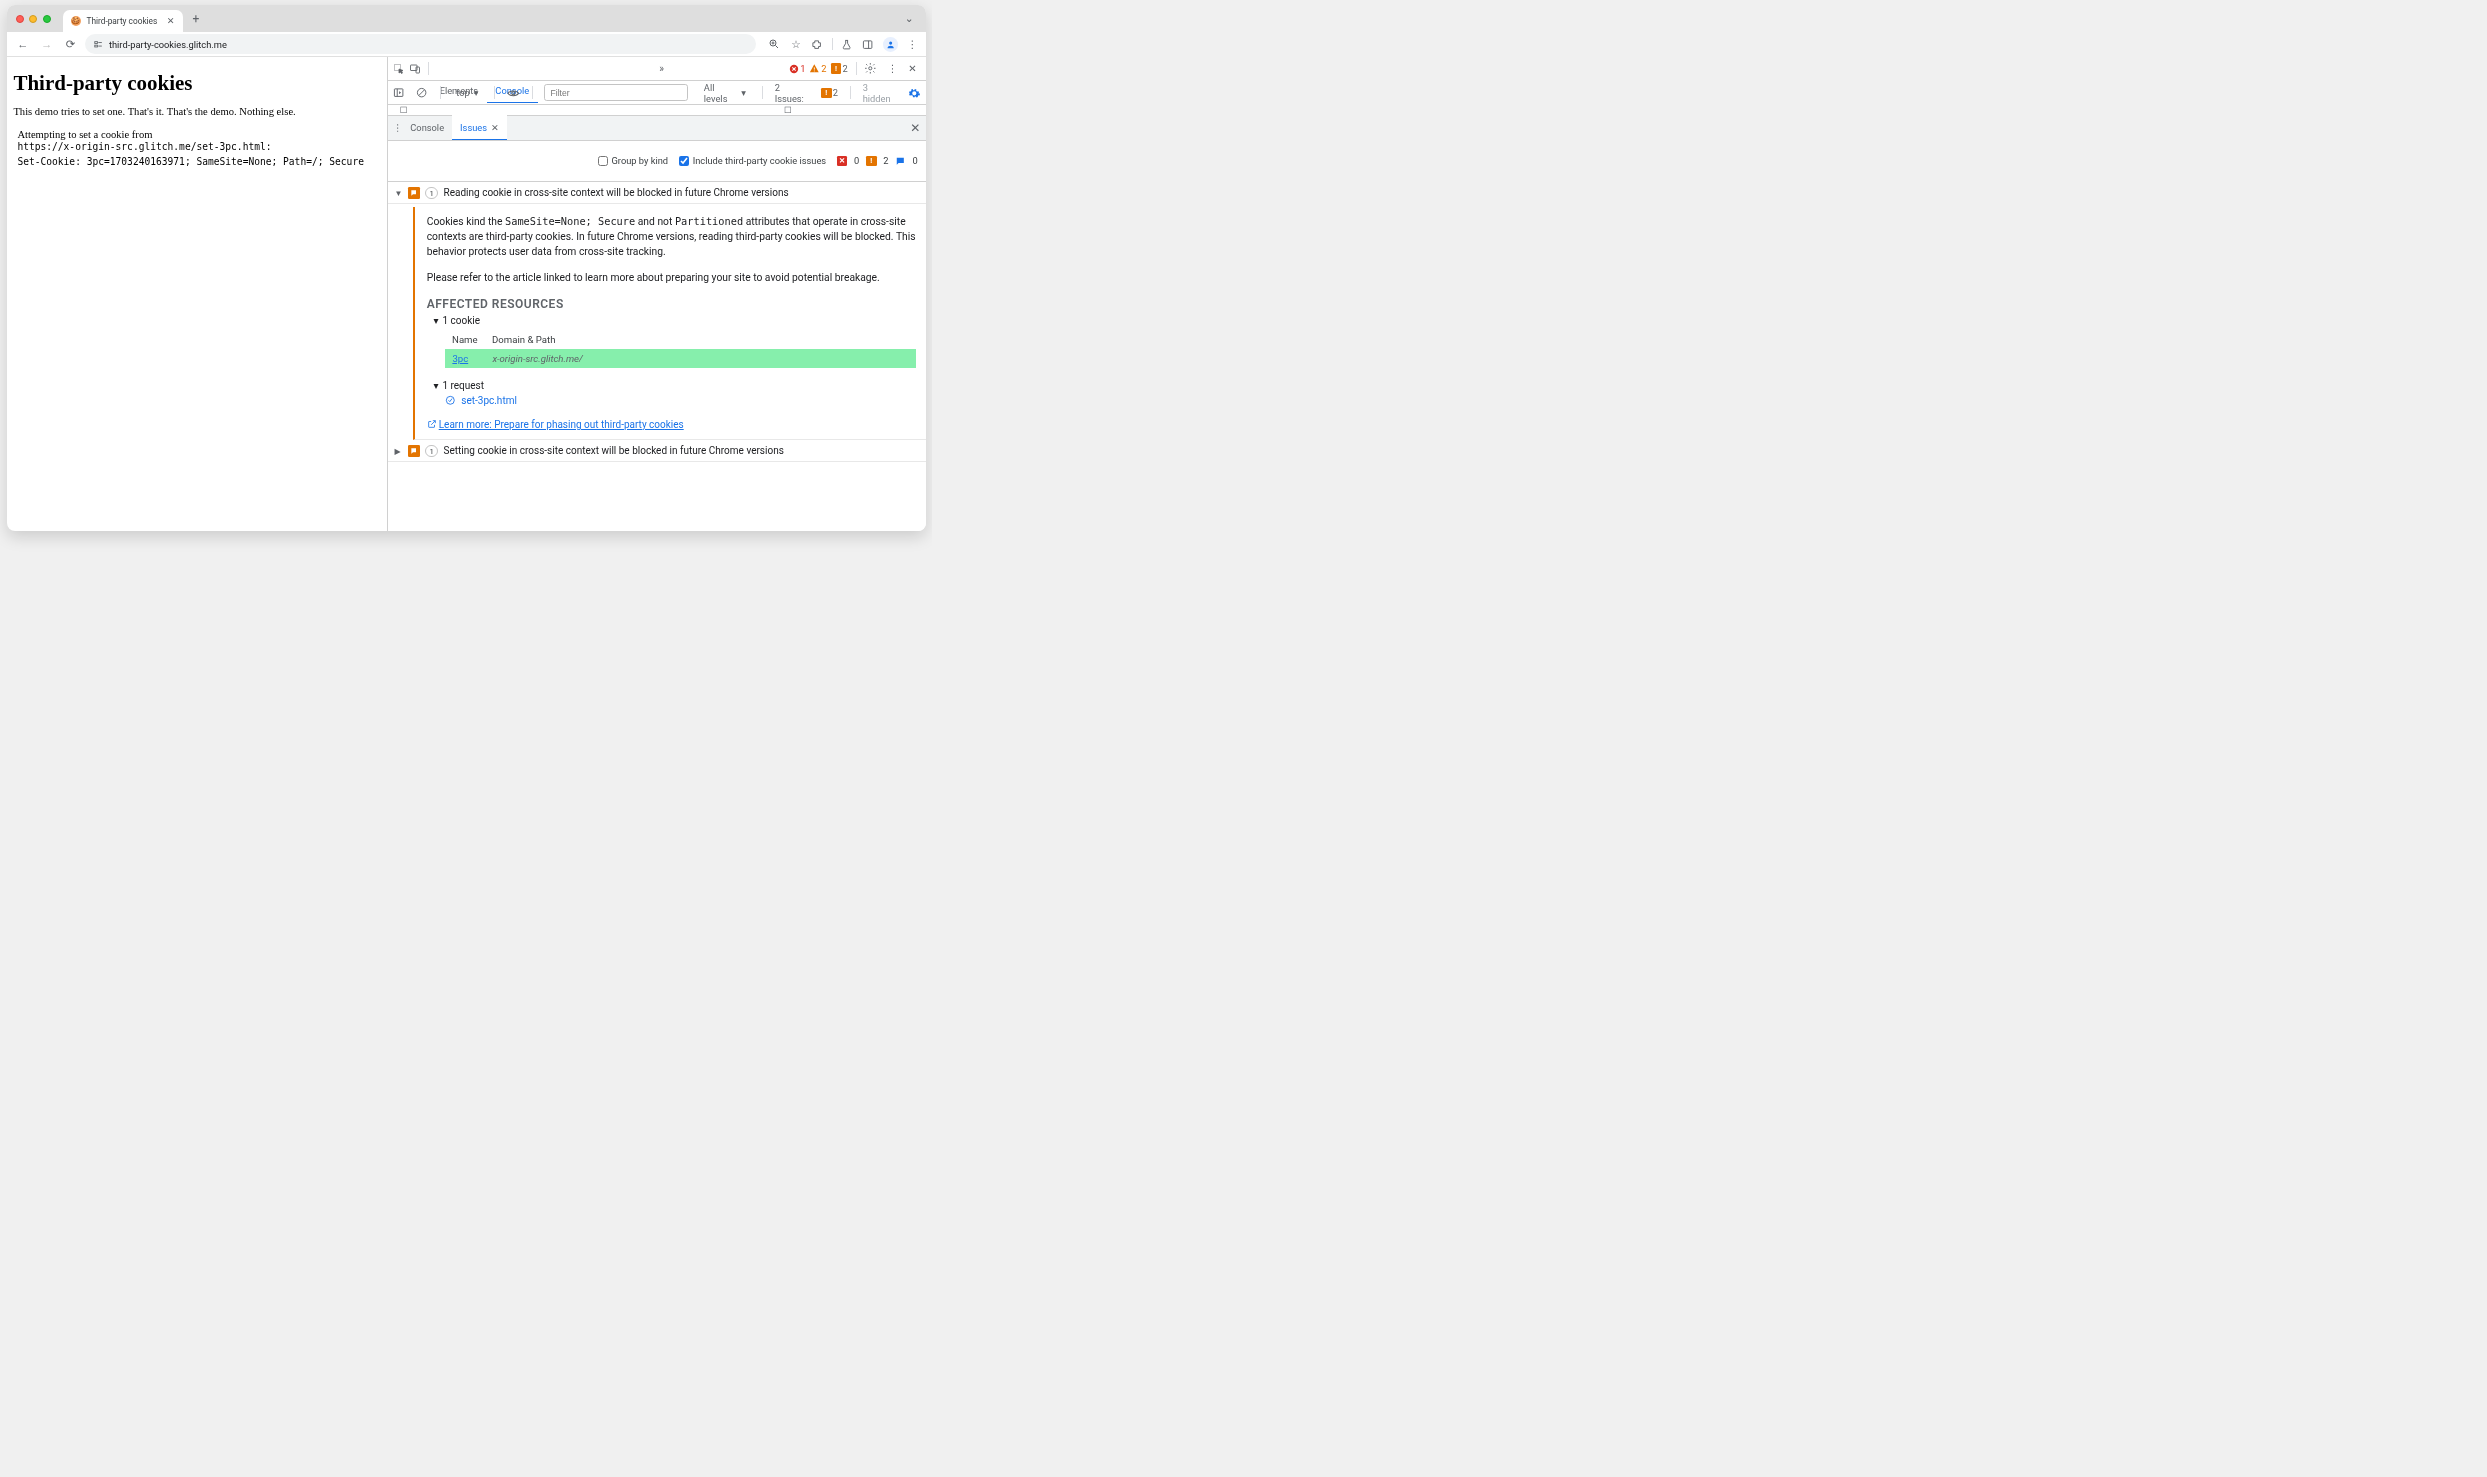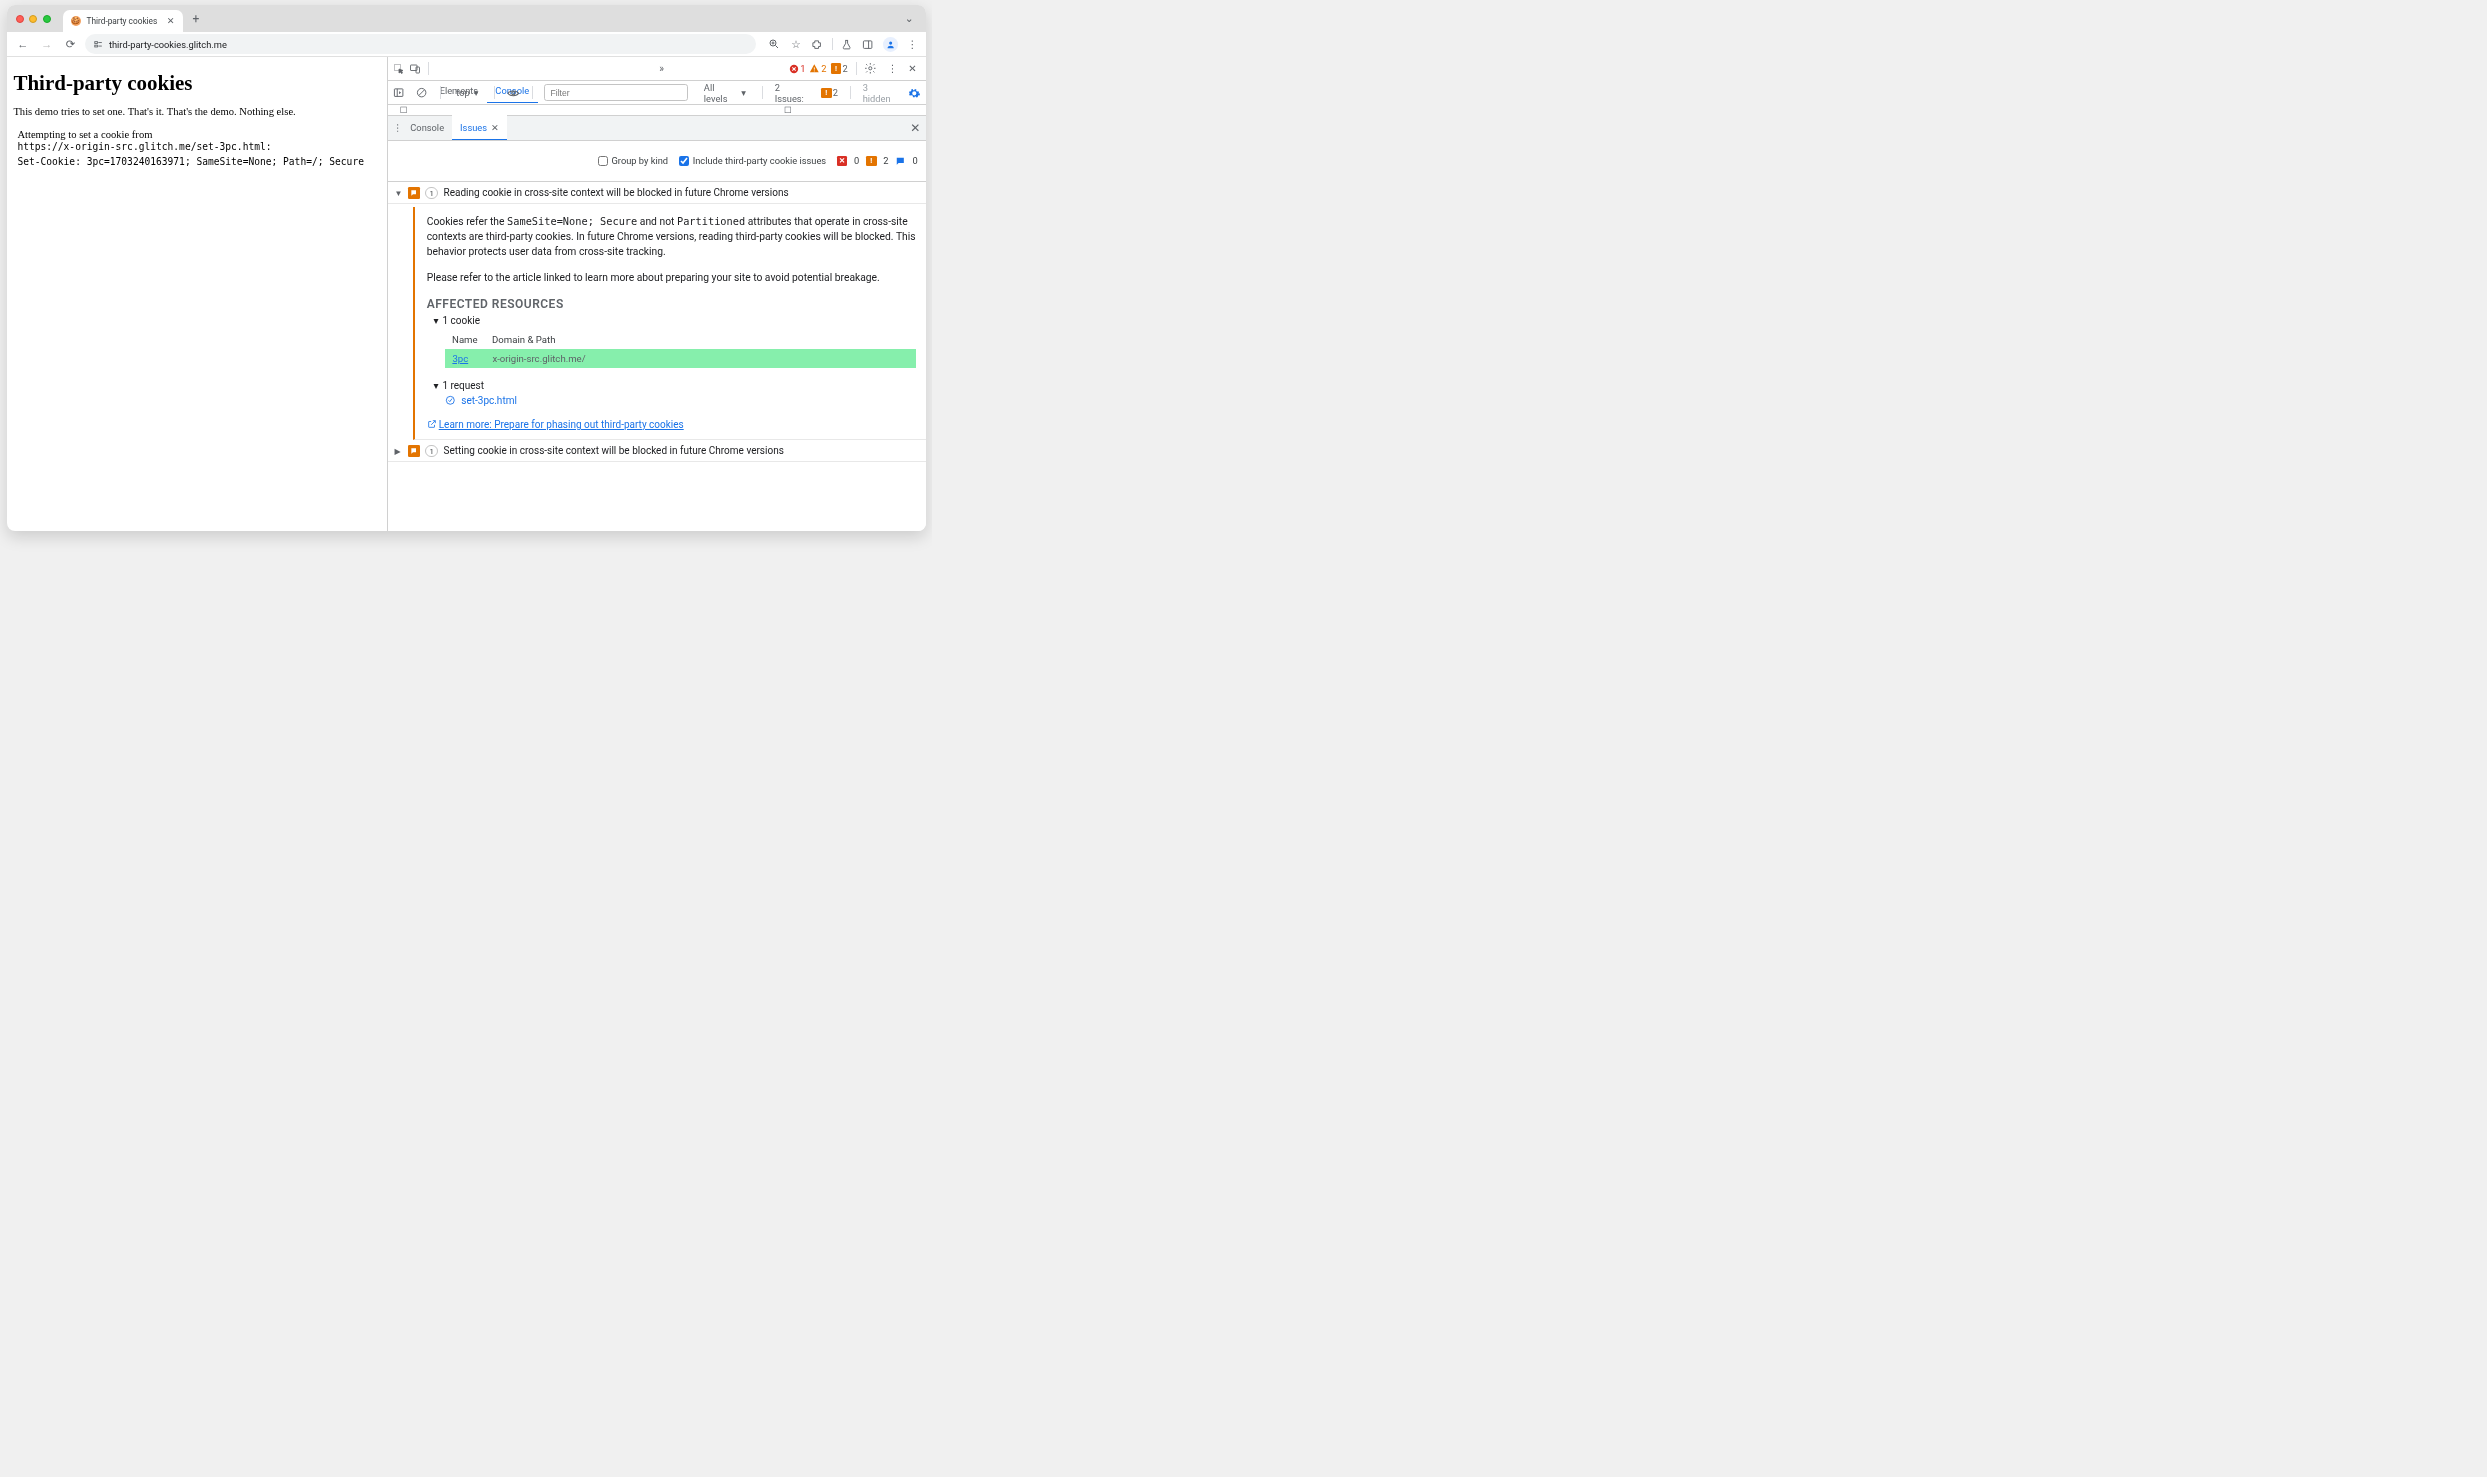--- a/index.html
+++ b/index.html
@@ -380,39 +380,39 @@
                 <rect x="10" y="7" width="2" height="4"></rect>
                 <rect x="10" y="12" width="2" height="2"></rect>
               </svg>
           </span>
           <span class="count-pill">1</span>
           <span class="issue-title">Reading cookie in cross-site context will be blocked in future Chrome versions</span>
         </div>
 
         <div class="issue-detail">
           <p>
-            <span>Cookies refer the </span><span class="code">SameSite=None; Secure</span><span> and not </span><span class="code">Partitioned</span><span> attributes that operate in cross-site contexts are third-party cookies. In future Chrome versions, reading third-party cookies will be blocked. This behavior protects user data from cross-site tracking.</span>
+            <span>Cookies kind the </span><span class="code">SameSite=None; Secure</span><span> and not </span><span class="code">Partitioned</span><span> attributes that operate in cross-site contexts are third-party cookies. In future Chrome versions, reading third-party cookies will be blocked. This behavior protects user data from cross-site tracking.</span>
           </p>
           <p>Please refer to the article linked to learn more about preparing your site to avoid potential breakage.</p>
 
           <div>
             <div class="aff-title">AFFECTED RESOURCES</div>
             <div class="subtree">
               <div class="sub-toggle">
                 <span>▾</span>
                 <span>1 cookie</span>
               </div>
               <div class="cookie-table">
                 <div class="hdr">
                   <span class="col-name">Name</span>
                   <span class="col-dom">Domain &amp; Path</span>
                 </div>
                 <div class="row">
                   <span class="col-name"><a class="link">3pc</a></span>
-                  <span class="col-dom" style="color:#5f6368;">x-origin-src.glitch.me/</span>
+                  <span class="col-dom" style="color:#5f6368;font-style:italic;">x-origin-src.glitch.me/</span>
                 </div>
               </div>
 
               <div class="sub-toggle" style="margin-top:12px;">
                 <span>▾</span>
                 <span>1 request</span>
               </div>
               <div class="request">
                 <svg width="10.6" height="10.6" viewBox="0 0 24 24" fill="none" stroke="#1a73e8" stroke-width="2">
                     <circle cx="12" cy="12" r="9"></circle>

